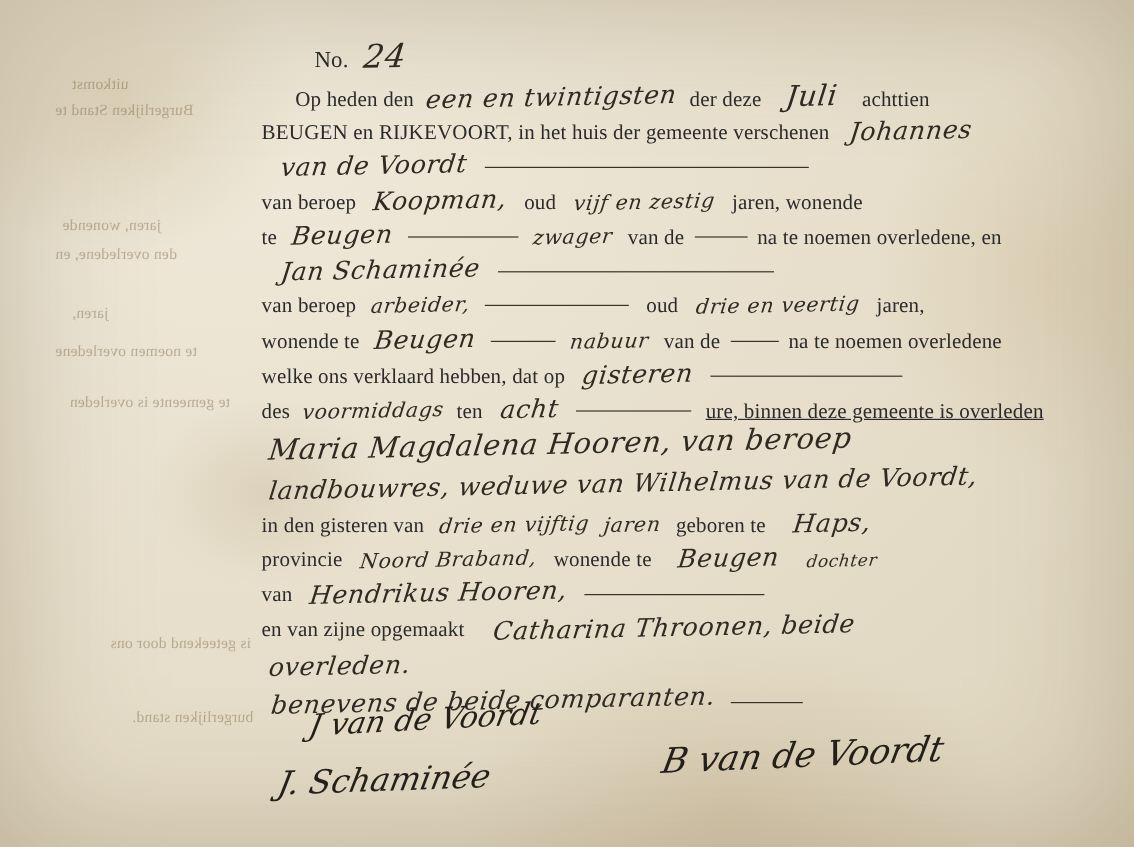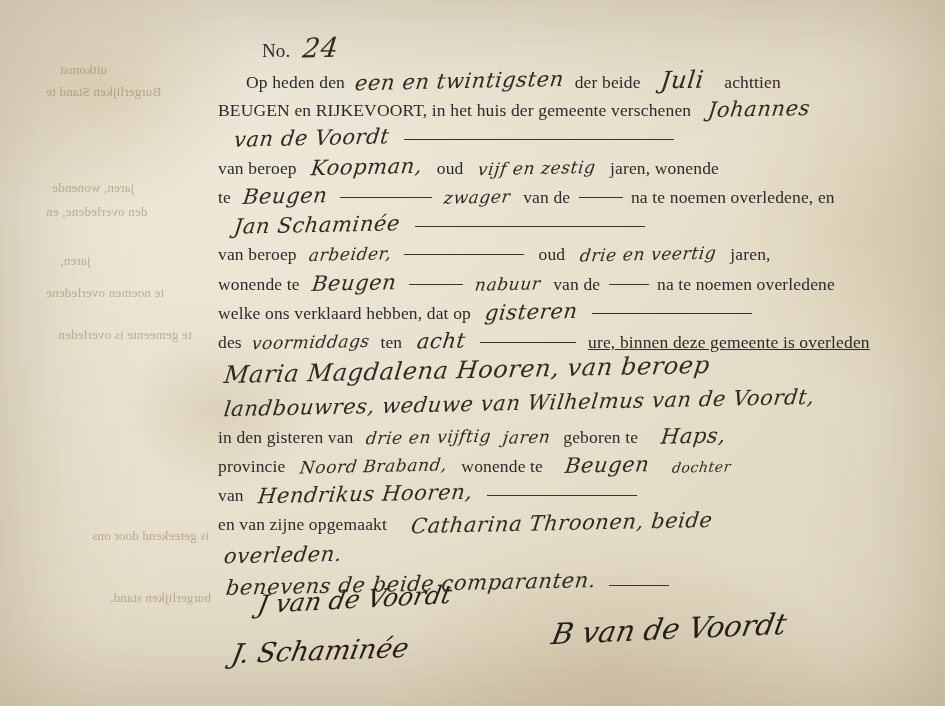--- a/index.html
+++ b/index.html
@@ -136,21 +136,21 @@
   <div id="headno">
     <span class="print">No.</span>
     <span class="ms" style="margin-left:8px;">24</span>
   </div>
 
   <div id="form">
 
     <div class="line" style="margin-top:38px;">
       <span class="print indent">Op heden den</span>
       <span class="ms big" style="margin:0 6px;">een en twintigsten</span>
-      <span class="print">der beide</span>
+      <span class="print">der deze</span>
       <span class="ms huge" style="margin:0 16px;">Juli</span>
       <span class="print">achttien</span>
     </div>
 
 
     <div class="line">
       <span class="print">BEUGEN en RIJKEVOORT, in het huis der gemeente verschenen</span>
       <span class="ms big" style="margin-left:12px;">Johannes</span>
     </div>
 

